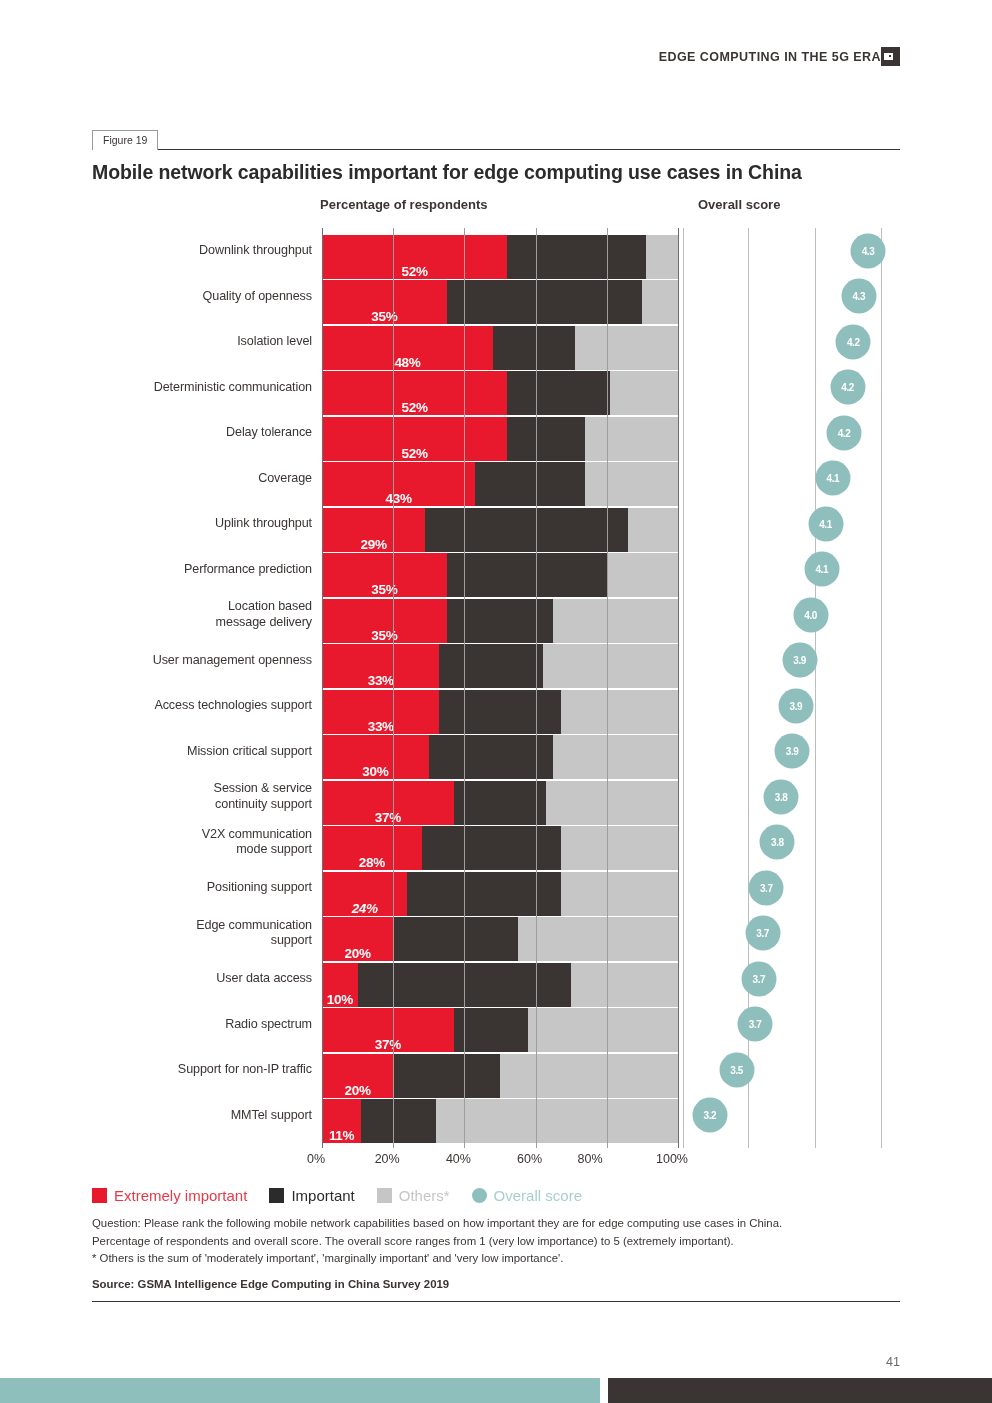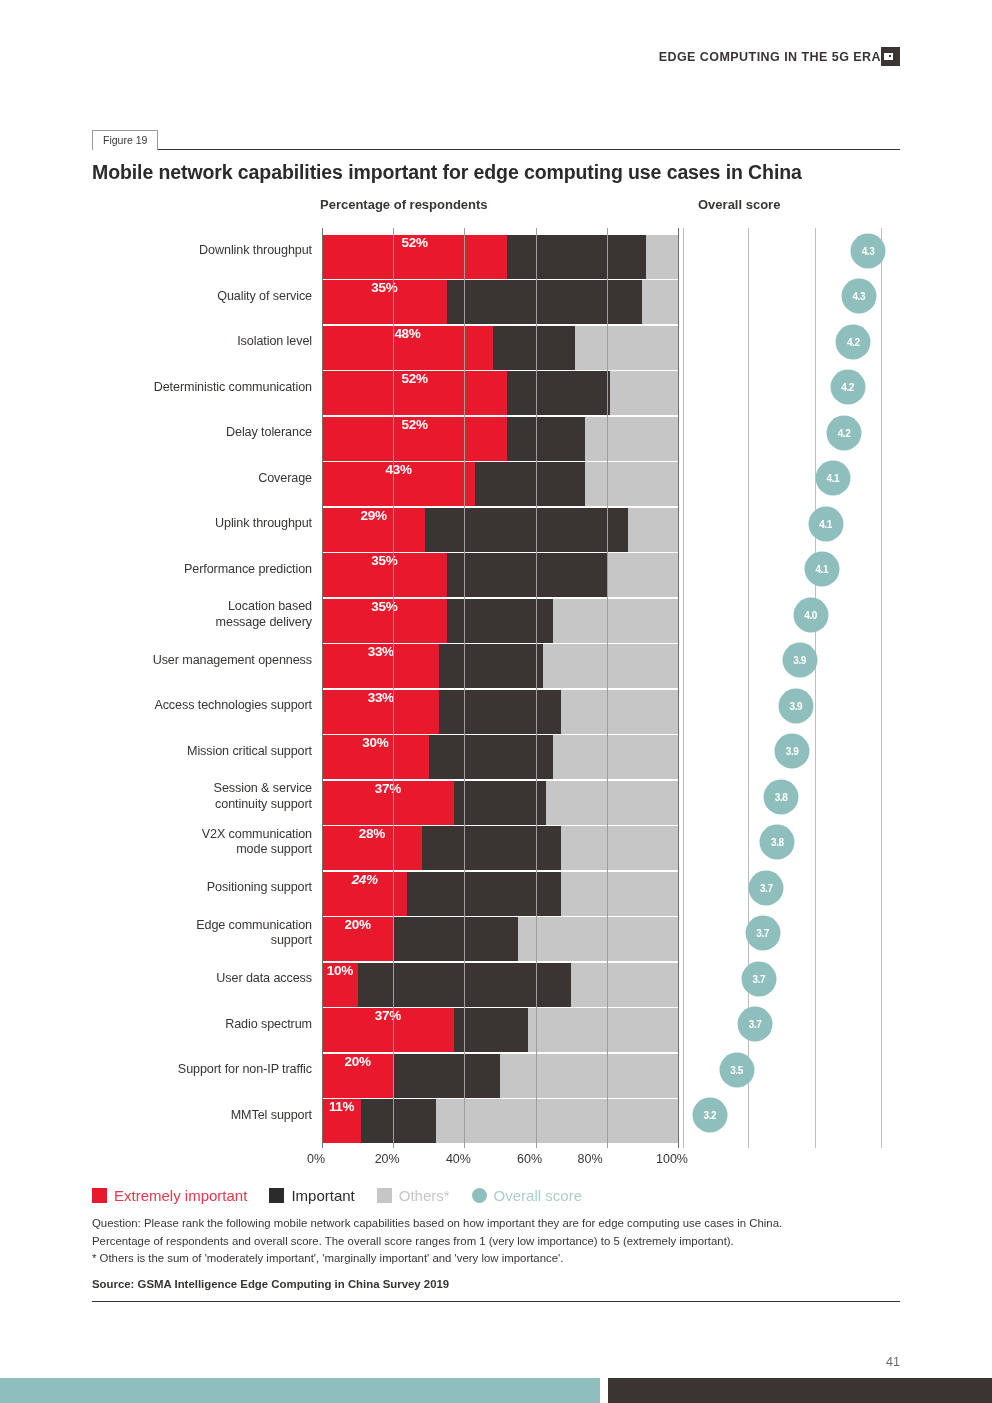--- a/index.html
+++ b/index.html
@@ -118,21 +118,21 @@
   .bars {
     position: relative;
     width: 356px;
     height: 32px;
     flex: none;
   }
   .seg {
     position: absolute;
     top: 0; height: 44px;
     display: flex;
-    align-items: flex-start;
+    align-items: flex-end;
   }
   .seg-red    { background: #e8192c; }
   .seg-dark   { background: #3a3533; }
   .seg-grey   { background: #c6c6c6; }
   .seg-value {
     width: 100%;
     text-align: center;
     color: #ffffff;
     font-size: 13.5px;
     font-weight: bold;
@@ -300,21 +300,21 @@
           </div>
           <div class="seg seg-dark" style="left: 185.12px; width: 138.84px;"></div>
           <div class="seg seg-grey" style="left: 323.96px; width: 32.04px;"></div>
         </div>
         <div class="score-panel">
           <div class="bubble" style="left: 190.05px;">4.3</div>
         </div>
       </div>
       <div class="row">
         <div class="row-label">
-          <div>Quality of service</div>
+          <div>Quality of openness</div>
         </div>
         <div class="bars">
           <div class="seg seg-red" style="left: 0px; width: 124.6px;">
             <span class="seg-value">35%</span>
           </div>
           <div class="seg seg-dark" style="left: 124.6px; width: 195.8px;"></div>
           <div class="seg seg-grey" style="left: 320.4px; width: 35.6px;"></div>
         </div>
         <div class="score-panel">
           <div class="bubble" style="left: 180.8px;">4.3</div>

